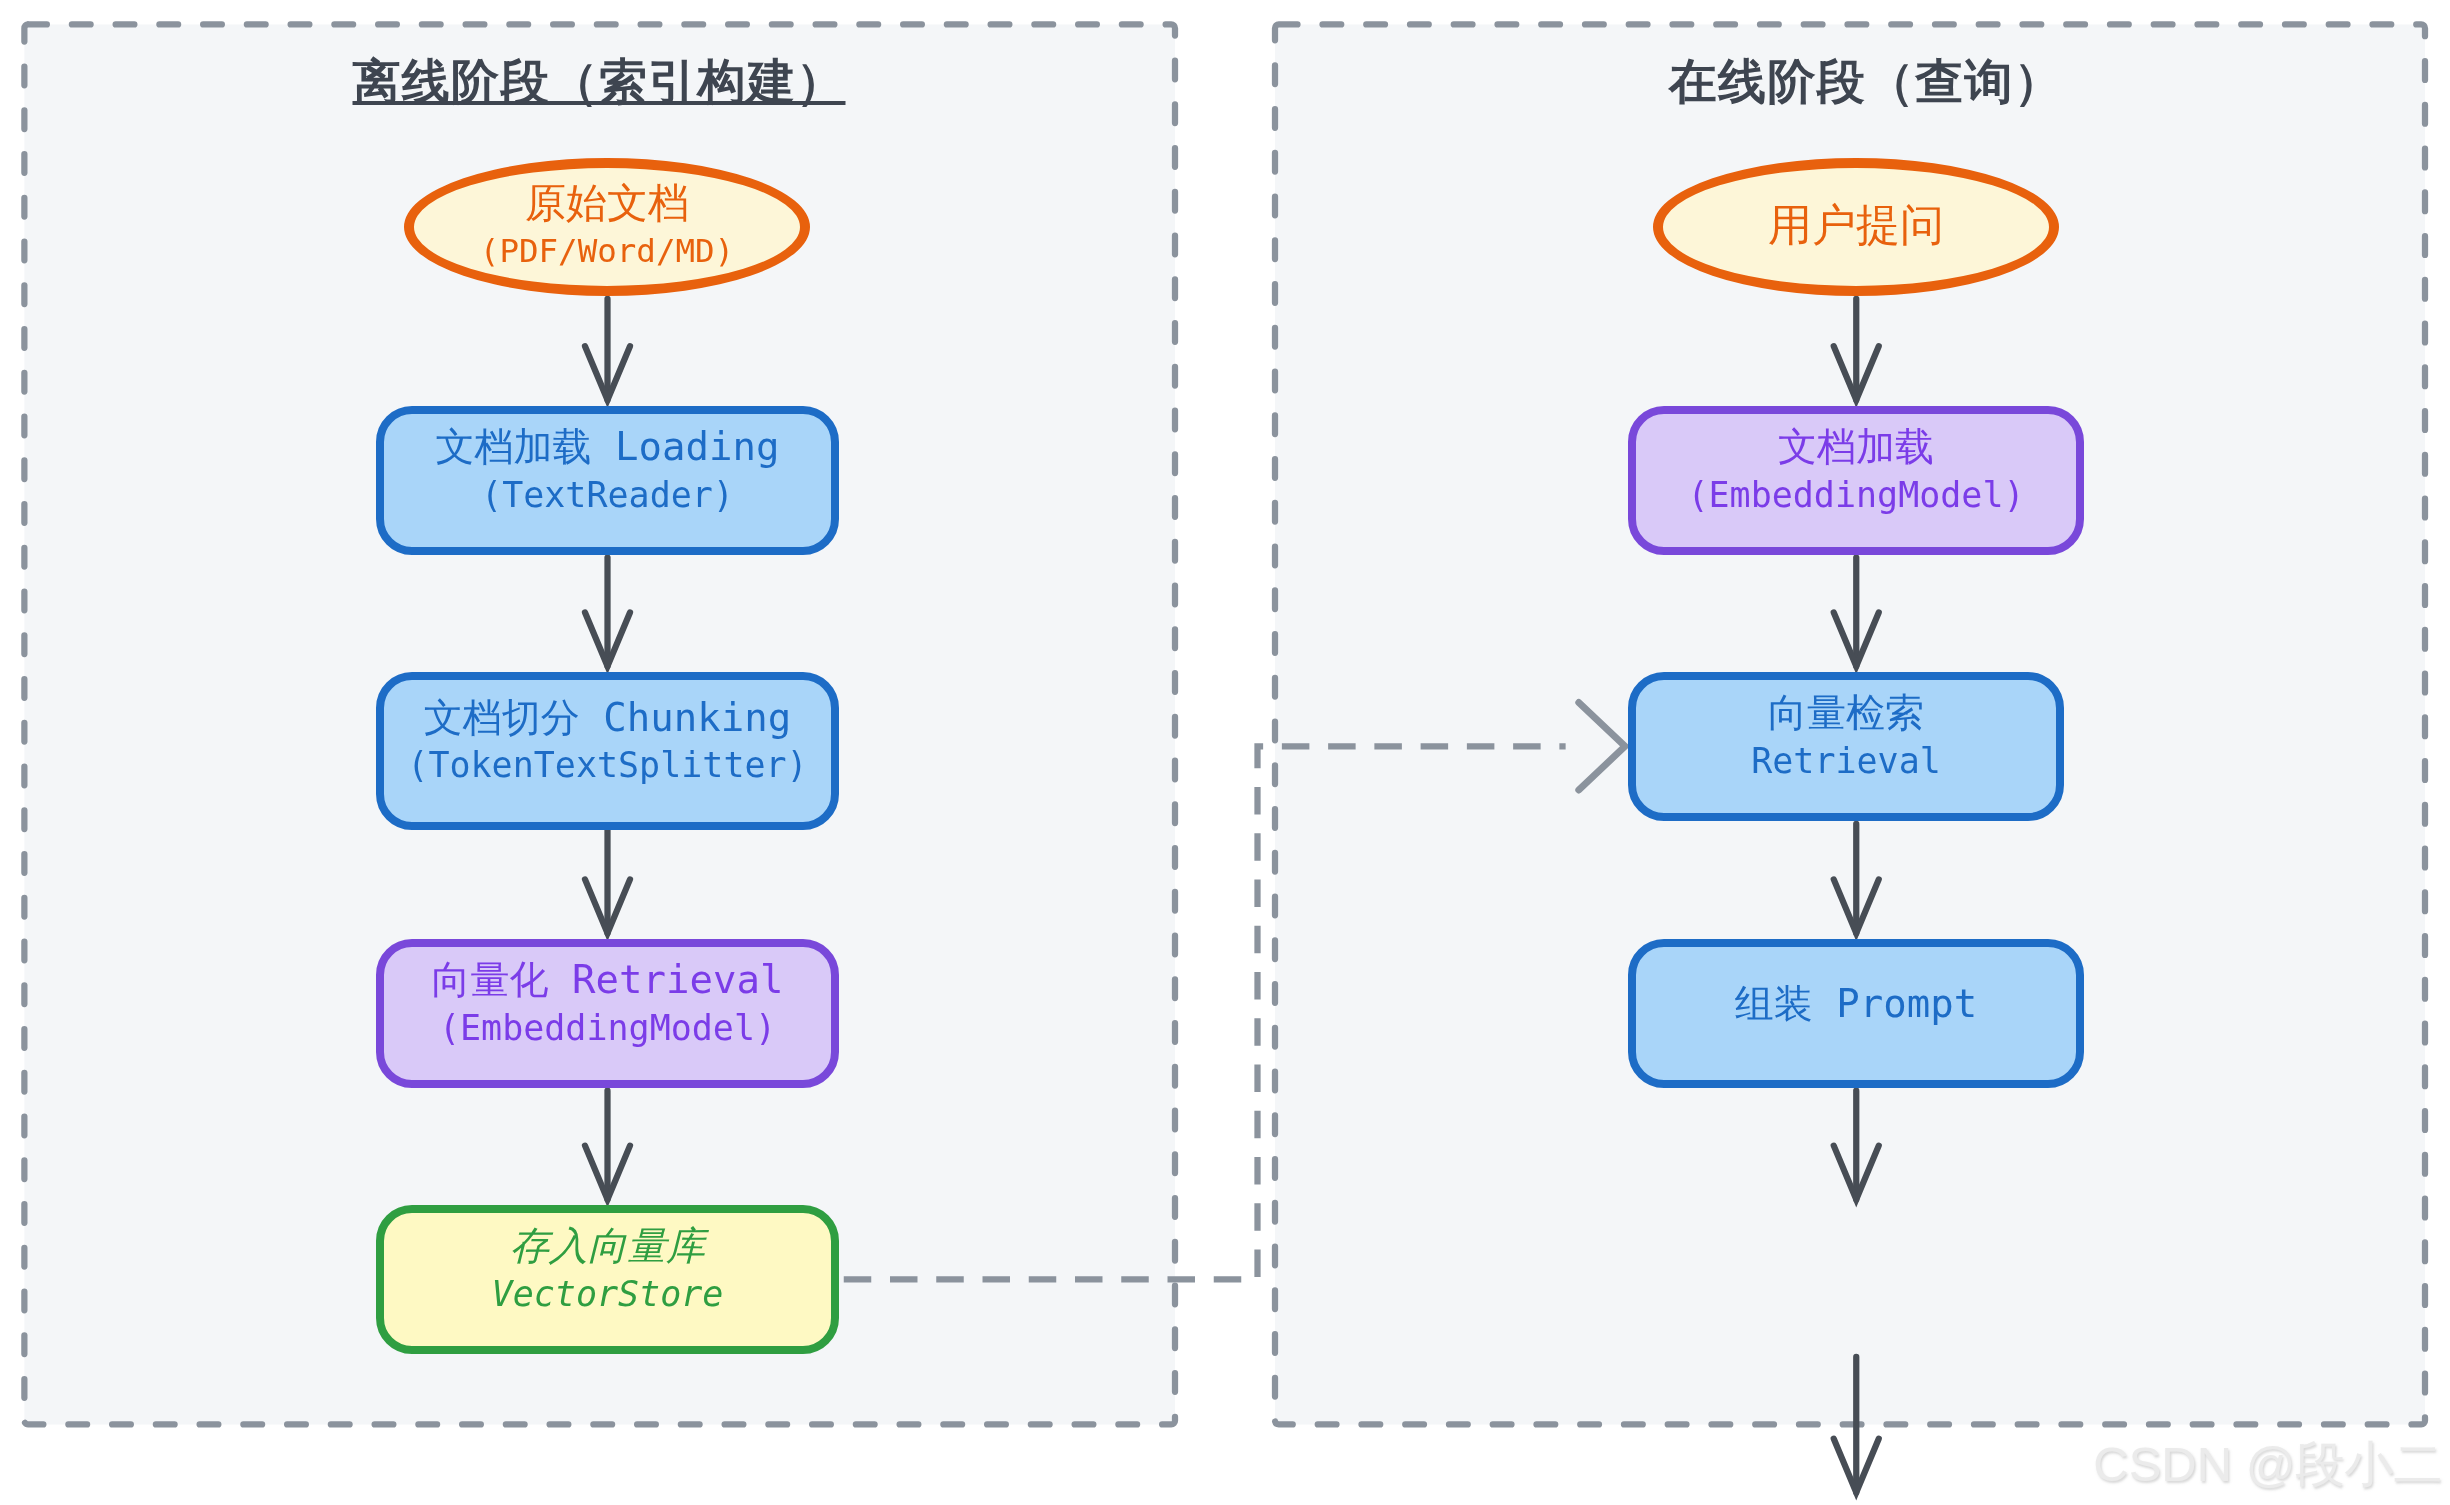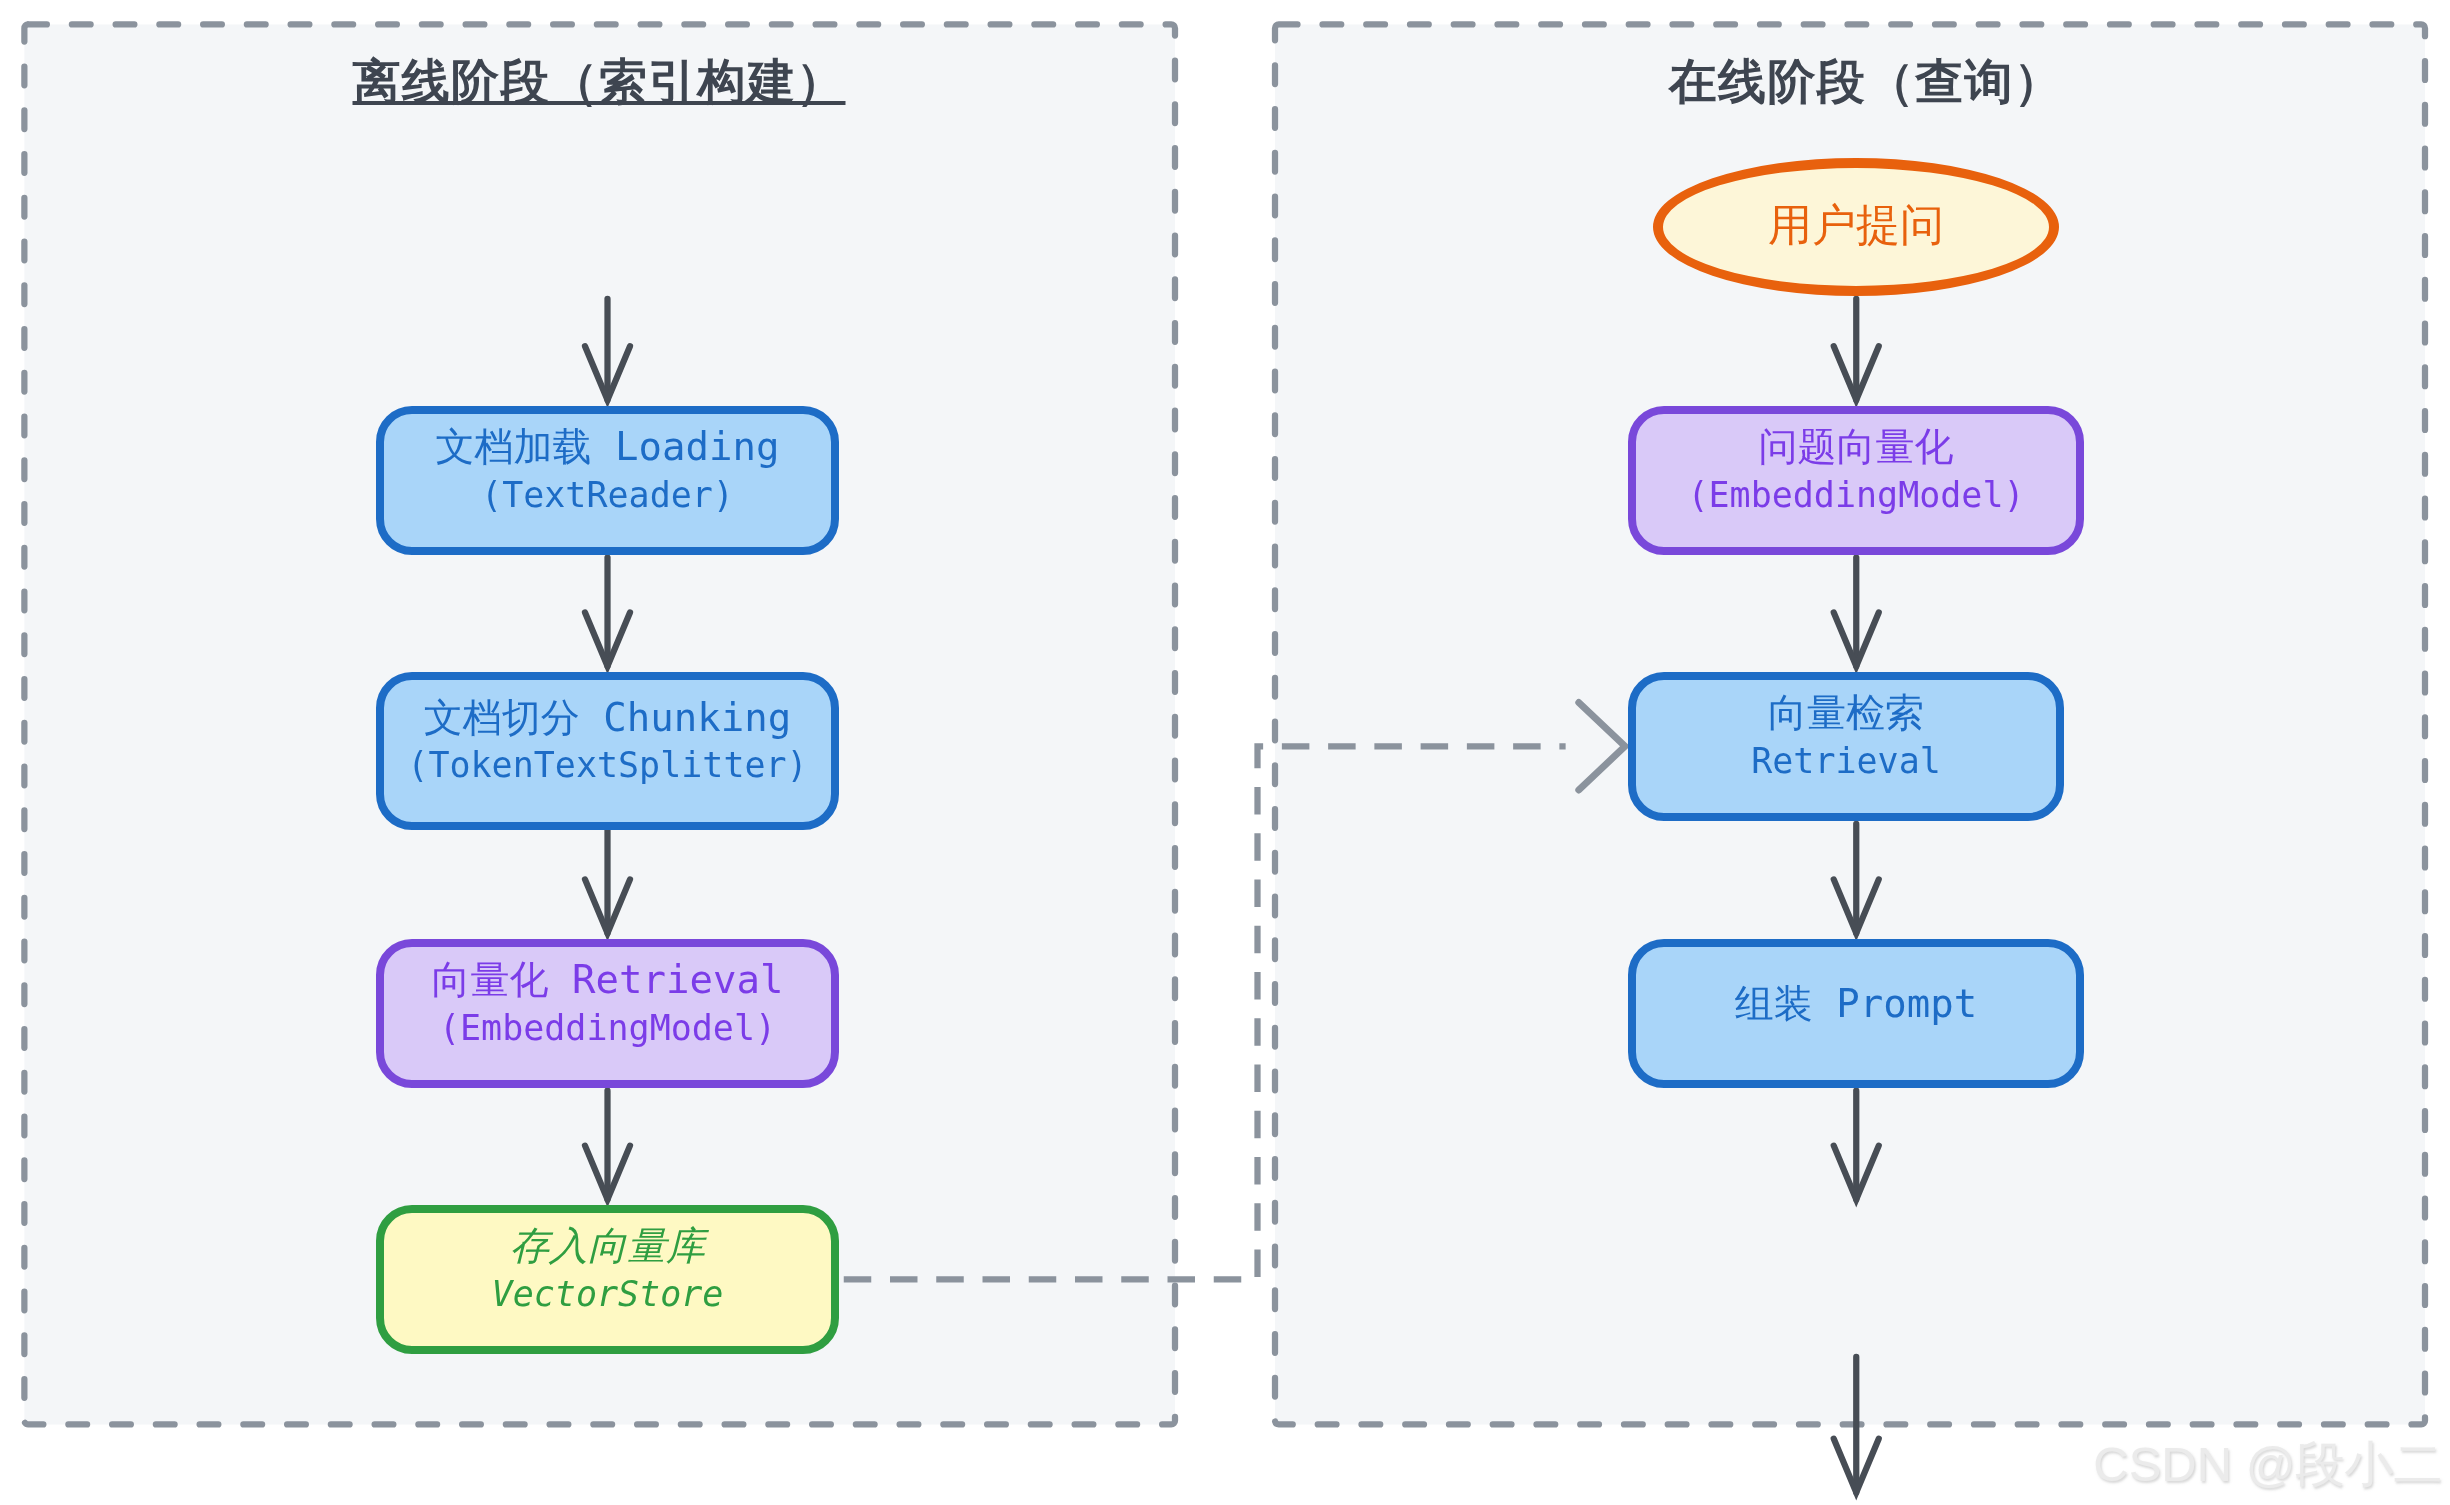--- a/index.html
+++ b/index.html
@@ -82,20 +82,24 @@
     <line x1="2970" y1="1745" x2="2970" y2="1919" stroke="#474d55" stroke-width="10" stroke-linecap="round" marker-end="url(#vhead)"></line>
     <line x1="2970" y1="2171" x2="2970" y2="2388" stroke="#474d55" stroke-width="10" stroke-linecap="round" marker-end="url(#vhead)"></line>
 
     <polyline points="1350,2047 2012,2047 2012,1194 2505,1194" fill="none" stroke="#8b939d" stroke-width="10" stroke-dasharray="44 30"></polyline>
     <path d="M 2526 1124 L 2600 1194 L 2526 1264" fill="none" stroke="#8b939d" stroke-width="11" stroke-linecap="round" stroke-linejoin="miter"></path>
   </svg>
 
   <div class="title" style="left:599px;text-decoration:underline;">离线阶段（索引构建）</div>
   <div class="title" style="left:1866px;">在线阶段（查询）</div>
 
+  <div class="node ellipse orange" style="left:404px;top:158px;width:406px;height:138px;">
+    <div class="l1">原始文档</div>
+    <div class="l2">(PDF/Word/MD)</div>
+  </div>
 
   <div class="node rect blue" style="left:376px;top:406px;width:463px;height:149px;">
     <div class="l1">文档加载 Loading</div>
     <div class="l2">(TextReader)</div>
   </div>
 
   <div class="node rect blue" style="left:376px;top:672px;width:463px;height:158px;">
     <div class="l1">文档切分 Chunking</div>
     <div class="l2">(TokenTextSplitter)</div>
   </div>
@@ -108,21 +112,21 @@
   <div class="node rect green" style="left:376px;top:1205px;width:463px;height:149px;">
     <div class="l1">存入向量库</div>
     <div class="l2">VectorStore</div>
   </div>
 
   <div class="node ellipse orange single" style="left:1653px;top:158px;width:406px;height:138px;">
     <div class="l1">用户提问</div>
   </div>
 
   <div class="node rect purple" style="left:1628px;top:406px;width:456px;height:149px;">
-    <div class="l1">问题向量化</div>
+    <div class="l1">文档加载</div>
     <div class="l2">(EmbeddingModel)</div>
   </div>
 
   <div class="node rect blue" style="left:1628px;top:672px;width:436px;height:149px;">
     <div class="l1">向量检索</div>
     <div class="l2">Retrieval</div>
   </div>
 
   <div class="node rect blue" style="left:1628px;top:939px;width:456px;height:149px;">
     <div class="l1">组装 Prompt</div>

